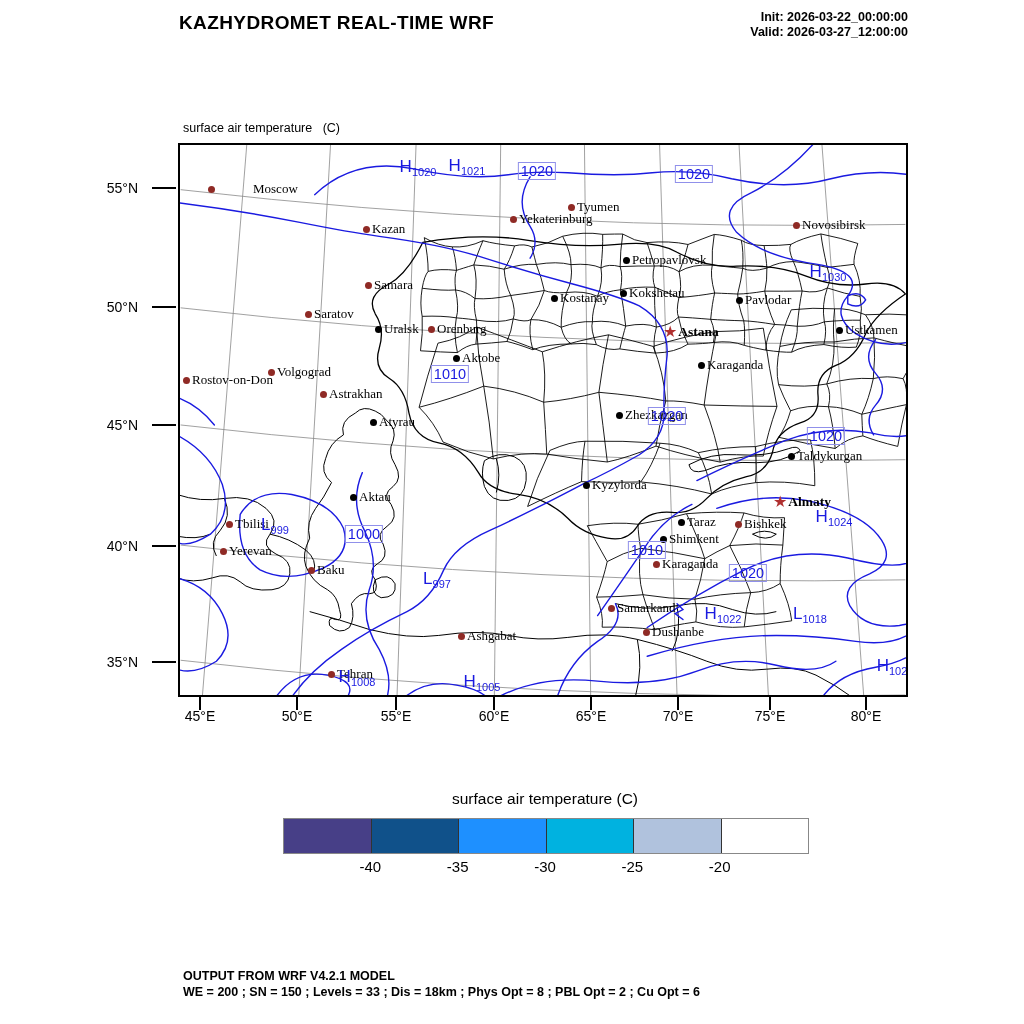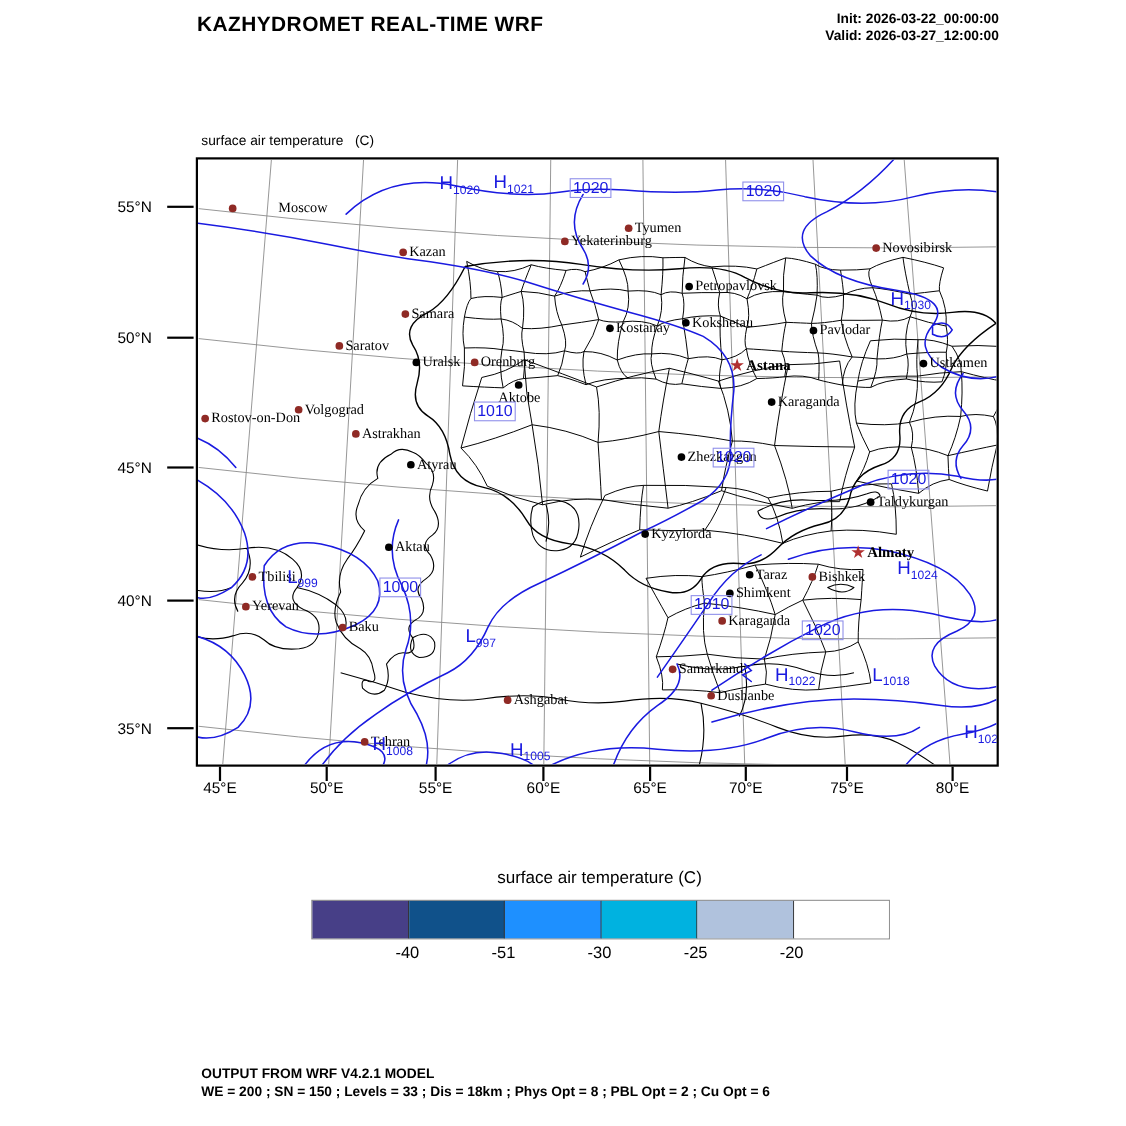--- a/index.html
+++ b/index.html
@@ -171,21 +171,21 @@
           <span>Pavlodar</span>
         </div>
         <div class="city bold" style="left: 487px; top: 187px;">
           <span class="star">★</span>
           <span>Astana</span>
         </div>
         <div class="city" style="left: 660px; top: 185px;">
           <span class="dot" style="background: rgb(0, 0, 0);"></span>
           <span>Ustkamen</span>
         </div>
-        <div class="city" style="left: 277px; top: 213px; flex-direction: column;">
+        <div class="city" style="left: 277px; top: 213px;">
           <span class="dot" style="background: rgb(0, 0, 0);"></span>
           <span>Aktobe</span>
         </div>
         <div class="city" style="left: 92px; top: 227px;">
           <span class="dot" style="background: rgb(143, 42, 37);"></span>
           <span>Volgograd</span>
         </div>
         <div class="city" style="left: 7px; top: 235px;">
           <span class="dot" style="background: rgb(143, 42, 37);"></span>
           <span>Rostov-on-Don</span>
@@ -324,21 +324,21 @@
   <div class="colorbar" id="colorbar">
       <div class="seg" style="background: rgb(71, 63, 135);"></div>
       <div class="seg" style="background: rgb(16, 81, 138);"></div>
       <div class="seg" style="background: rgb(30, 144, 255);"></div>
       <div class="seg" style="background: rgb(0, 178, 224);"></div>
       <div class="seg" style="background: rgb(176, 194, 221);"></div>
       <div class="seg" style="background: rgb(255, 255, 255);"></div>
     </div>
   <div id="cb-labels">
       <div class="cb-label" style="left: 370.333px;">-40</div>
-      <div class="cb-label" style="left: 457.667px;">-51</div>
+      <div class="cb-label" style="left: 457.667px;">-35</div>
       <div class="cb-label" style="left: 545px;">-30</div>
       <div class="cb-label" style="left: 632.333px;">-25</div>
       <div class="cb-label" style="left: 719.667px;">-20</div>
     </div>
 
   <div class="footer">
     <div>OUTPUT FROM WRF V4.2.1 MODEL</div>
     <div>WE = 200 ; SN = 150 ; Levels = 33 ; Dis = 18km ; Phys Opt = 8 ; PBL Opt = 2 ; Cu Opt = 6</div>
   </div>
 

